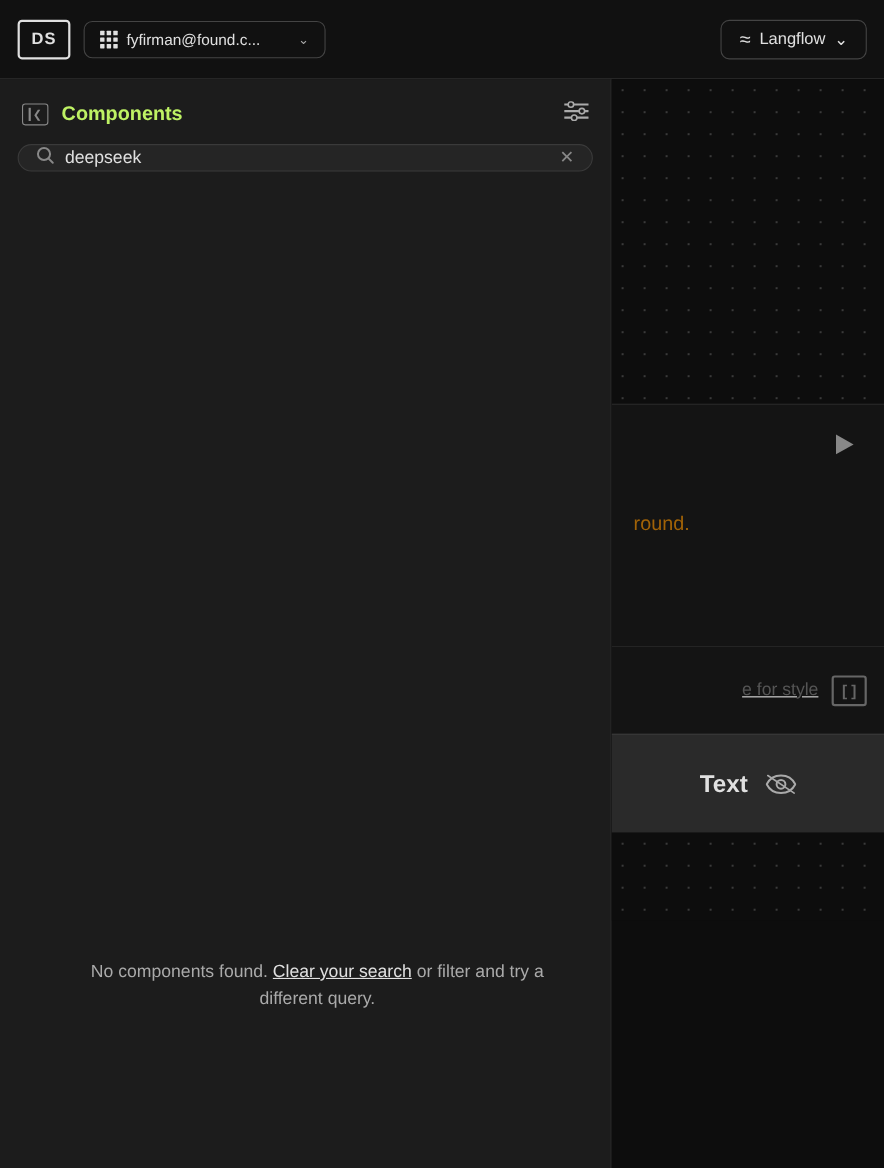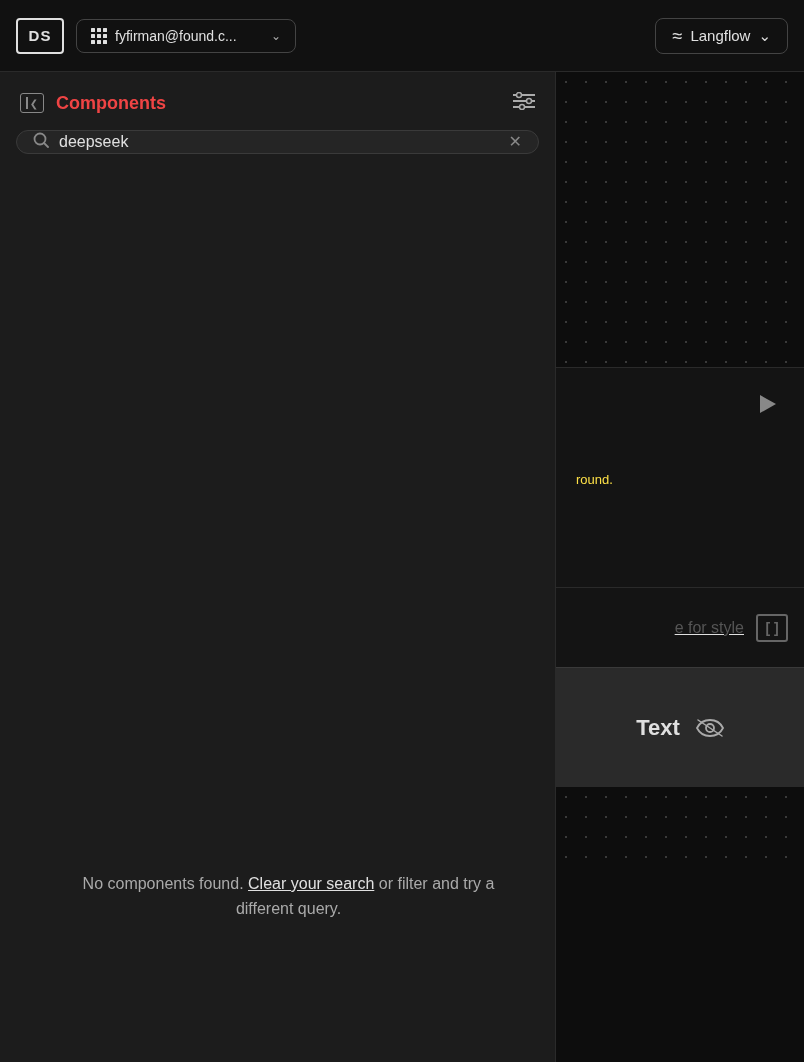--- a/index.html
+++ b/index.html
@@ -155,21 +155,21 @@
 
     .collapse-icon-arrow {
       margin-left: 4px;
       color: #888;
       font-size: 10px;
     }
 
     .sidebar-title {
       font-size: 18px;
       font-weight: 700;
-      color: #ef4444;
+      color: #bef264;
     }
 
     .filter-adjust-svg {
       width: 22px;
       height: 18px;
     }
 
     
     .search-bar {
       margin: 0 16px 20px 16px;
@@ -277,22 +277,22 @@
       border-bottom: 9px solid transparent;
       border-left: 16px solid #888;
     }
 
     .round-text {
       position: absolute;
       bottom: 100px;
       left: 0;
       right: 0;
       padding: 0 20px;
-      font-size: 13px;
-      color: #fde047;
+      font-size: 18px;
+      color: #a16207;
     }
 
     
     .style-area {
       height: 80px;
       background: #141414;
       border-top: 1px solid #2a2a2a;
       display: flex;
       align-items: center;
       padding: 0 16px;
@@ -320,21 +320,21 @@
       align-items: center;
       justify-content: center;
       cursor: pointer;
       color: #666;
       font-size: 14px;
       font-weight: bold;
     }
 
     
     .text-area-bottom {
-      height: 120px;
+      height: 90px;
       background: #2a2a2a;
       border-top: 1px solid #3a3a3a;
       display: flex;
       align-items: center;
       justify-content: center;
       gap: 16px;
       padding: 0 20px;
     }
 
     .text-label {

